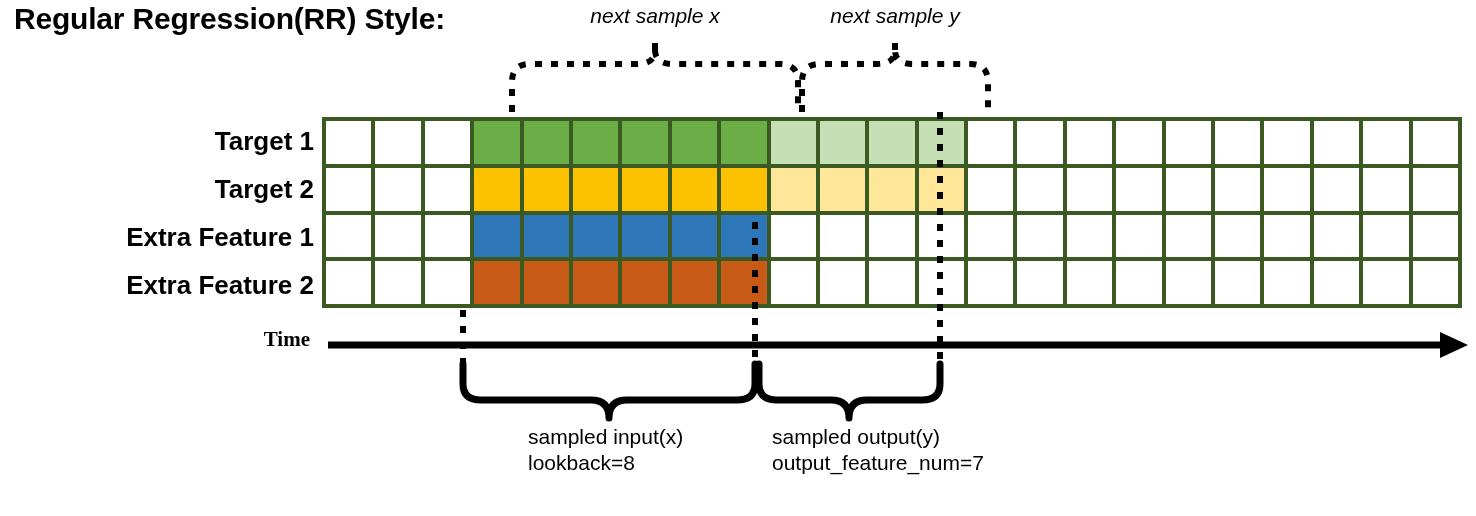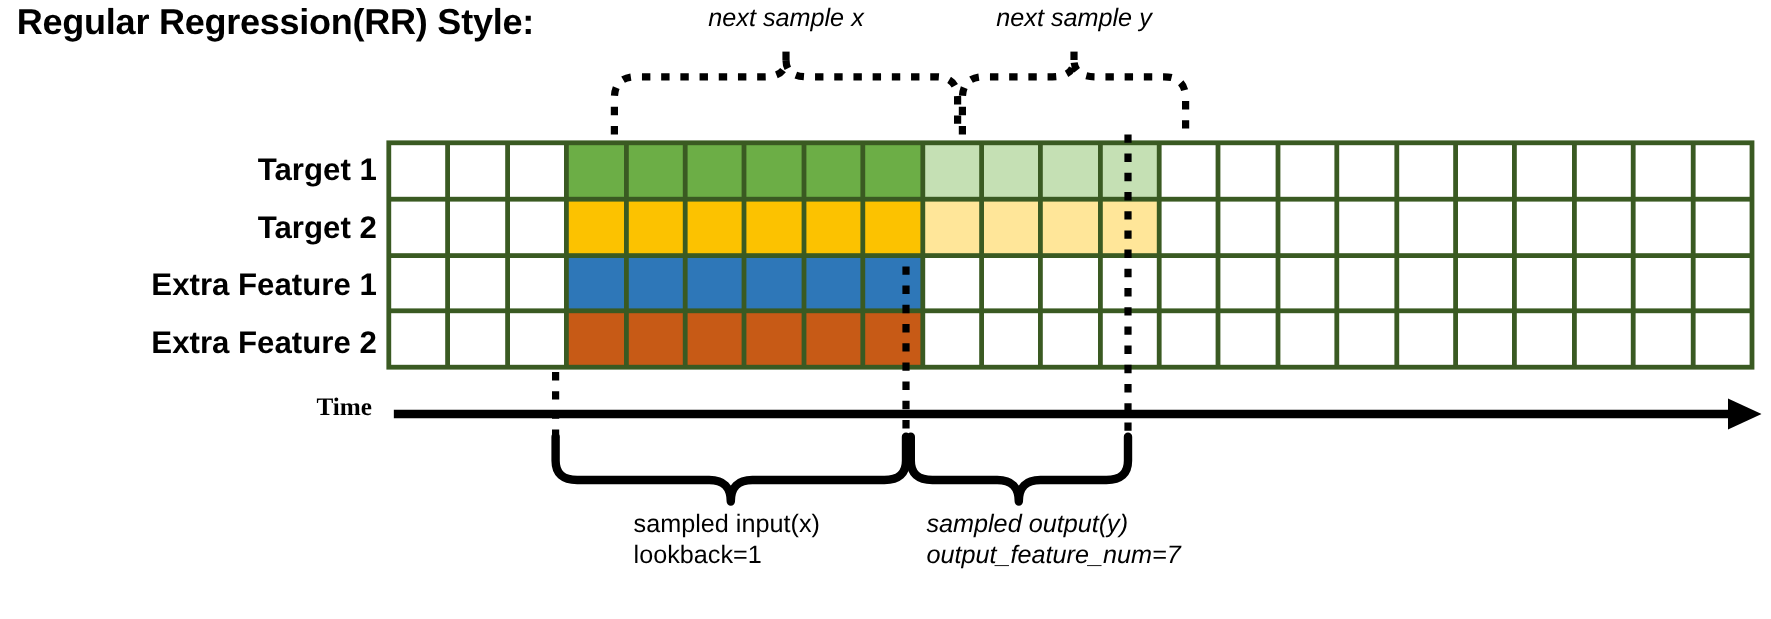--- a/index.html
+++ b/index.html
@@ -192,20 +192,20 @@
 
     <path d="M759,364 L759,384 Q759,400 777,400 L831,400 Q849,400 849,418
              Q849,400 867,400 L922,400 Q940,400 940,384 L940,364" fill="none" stroke="#000" stroke-width="7" stroke-linecap="round" stroke-linejoin="round"></path>
   </svg>
 
   <div class="top-cap" style="left:555px;top:4px;width:200px;">next sample x</div>
   <div class="top-cap" style="left:795px;top:4px;width:200px;">next sample y</div>
 
   <div class="bot-cap" style="left:508px;top:424px;margin-left:20px;">
     <div>sampled input(x)</div>
-    <div>lookback=1</div>
+    <div>lookback=8</div>
   </div>
-  <div class="bot-cap" style="left:772px;top:424px;font-style:italic;">
+  <div class="bot-cap" style="left:772px;top:424px;">
     <div>sampled output(y)</div>
     <div>output_feature_num=7</div>
   </div>
 
 </div>
 
 </body></html>

